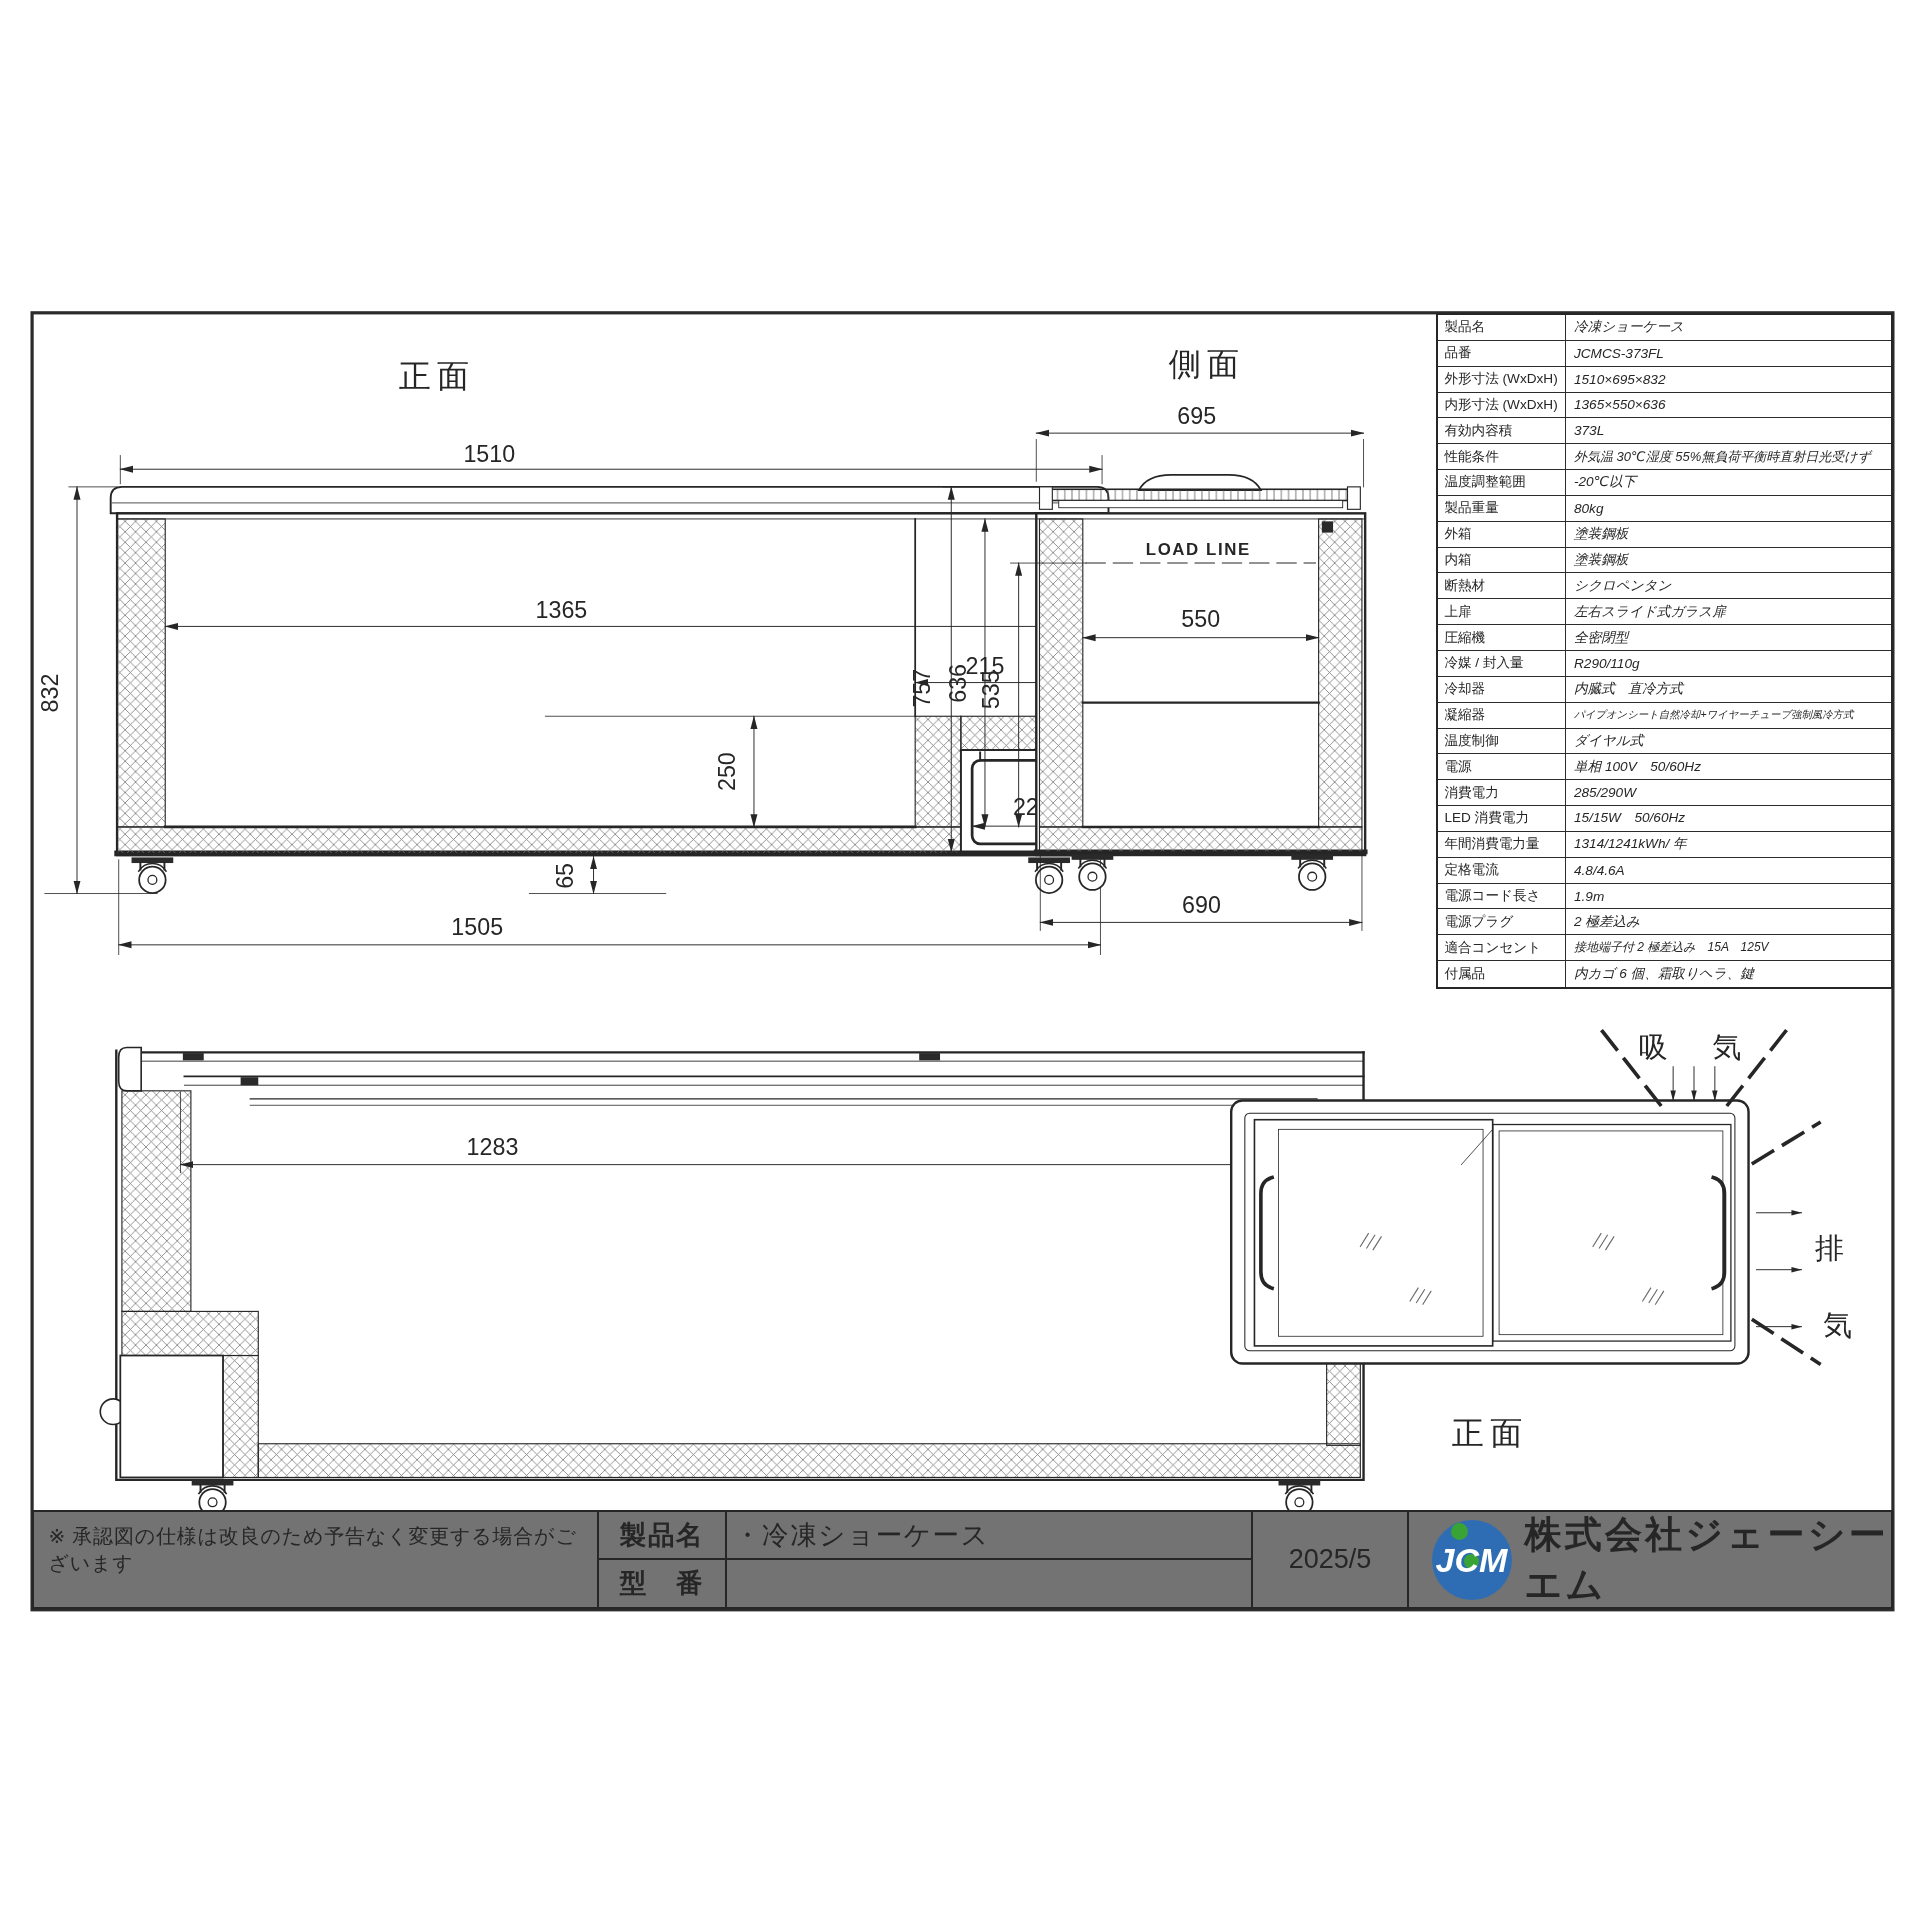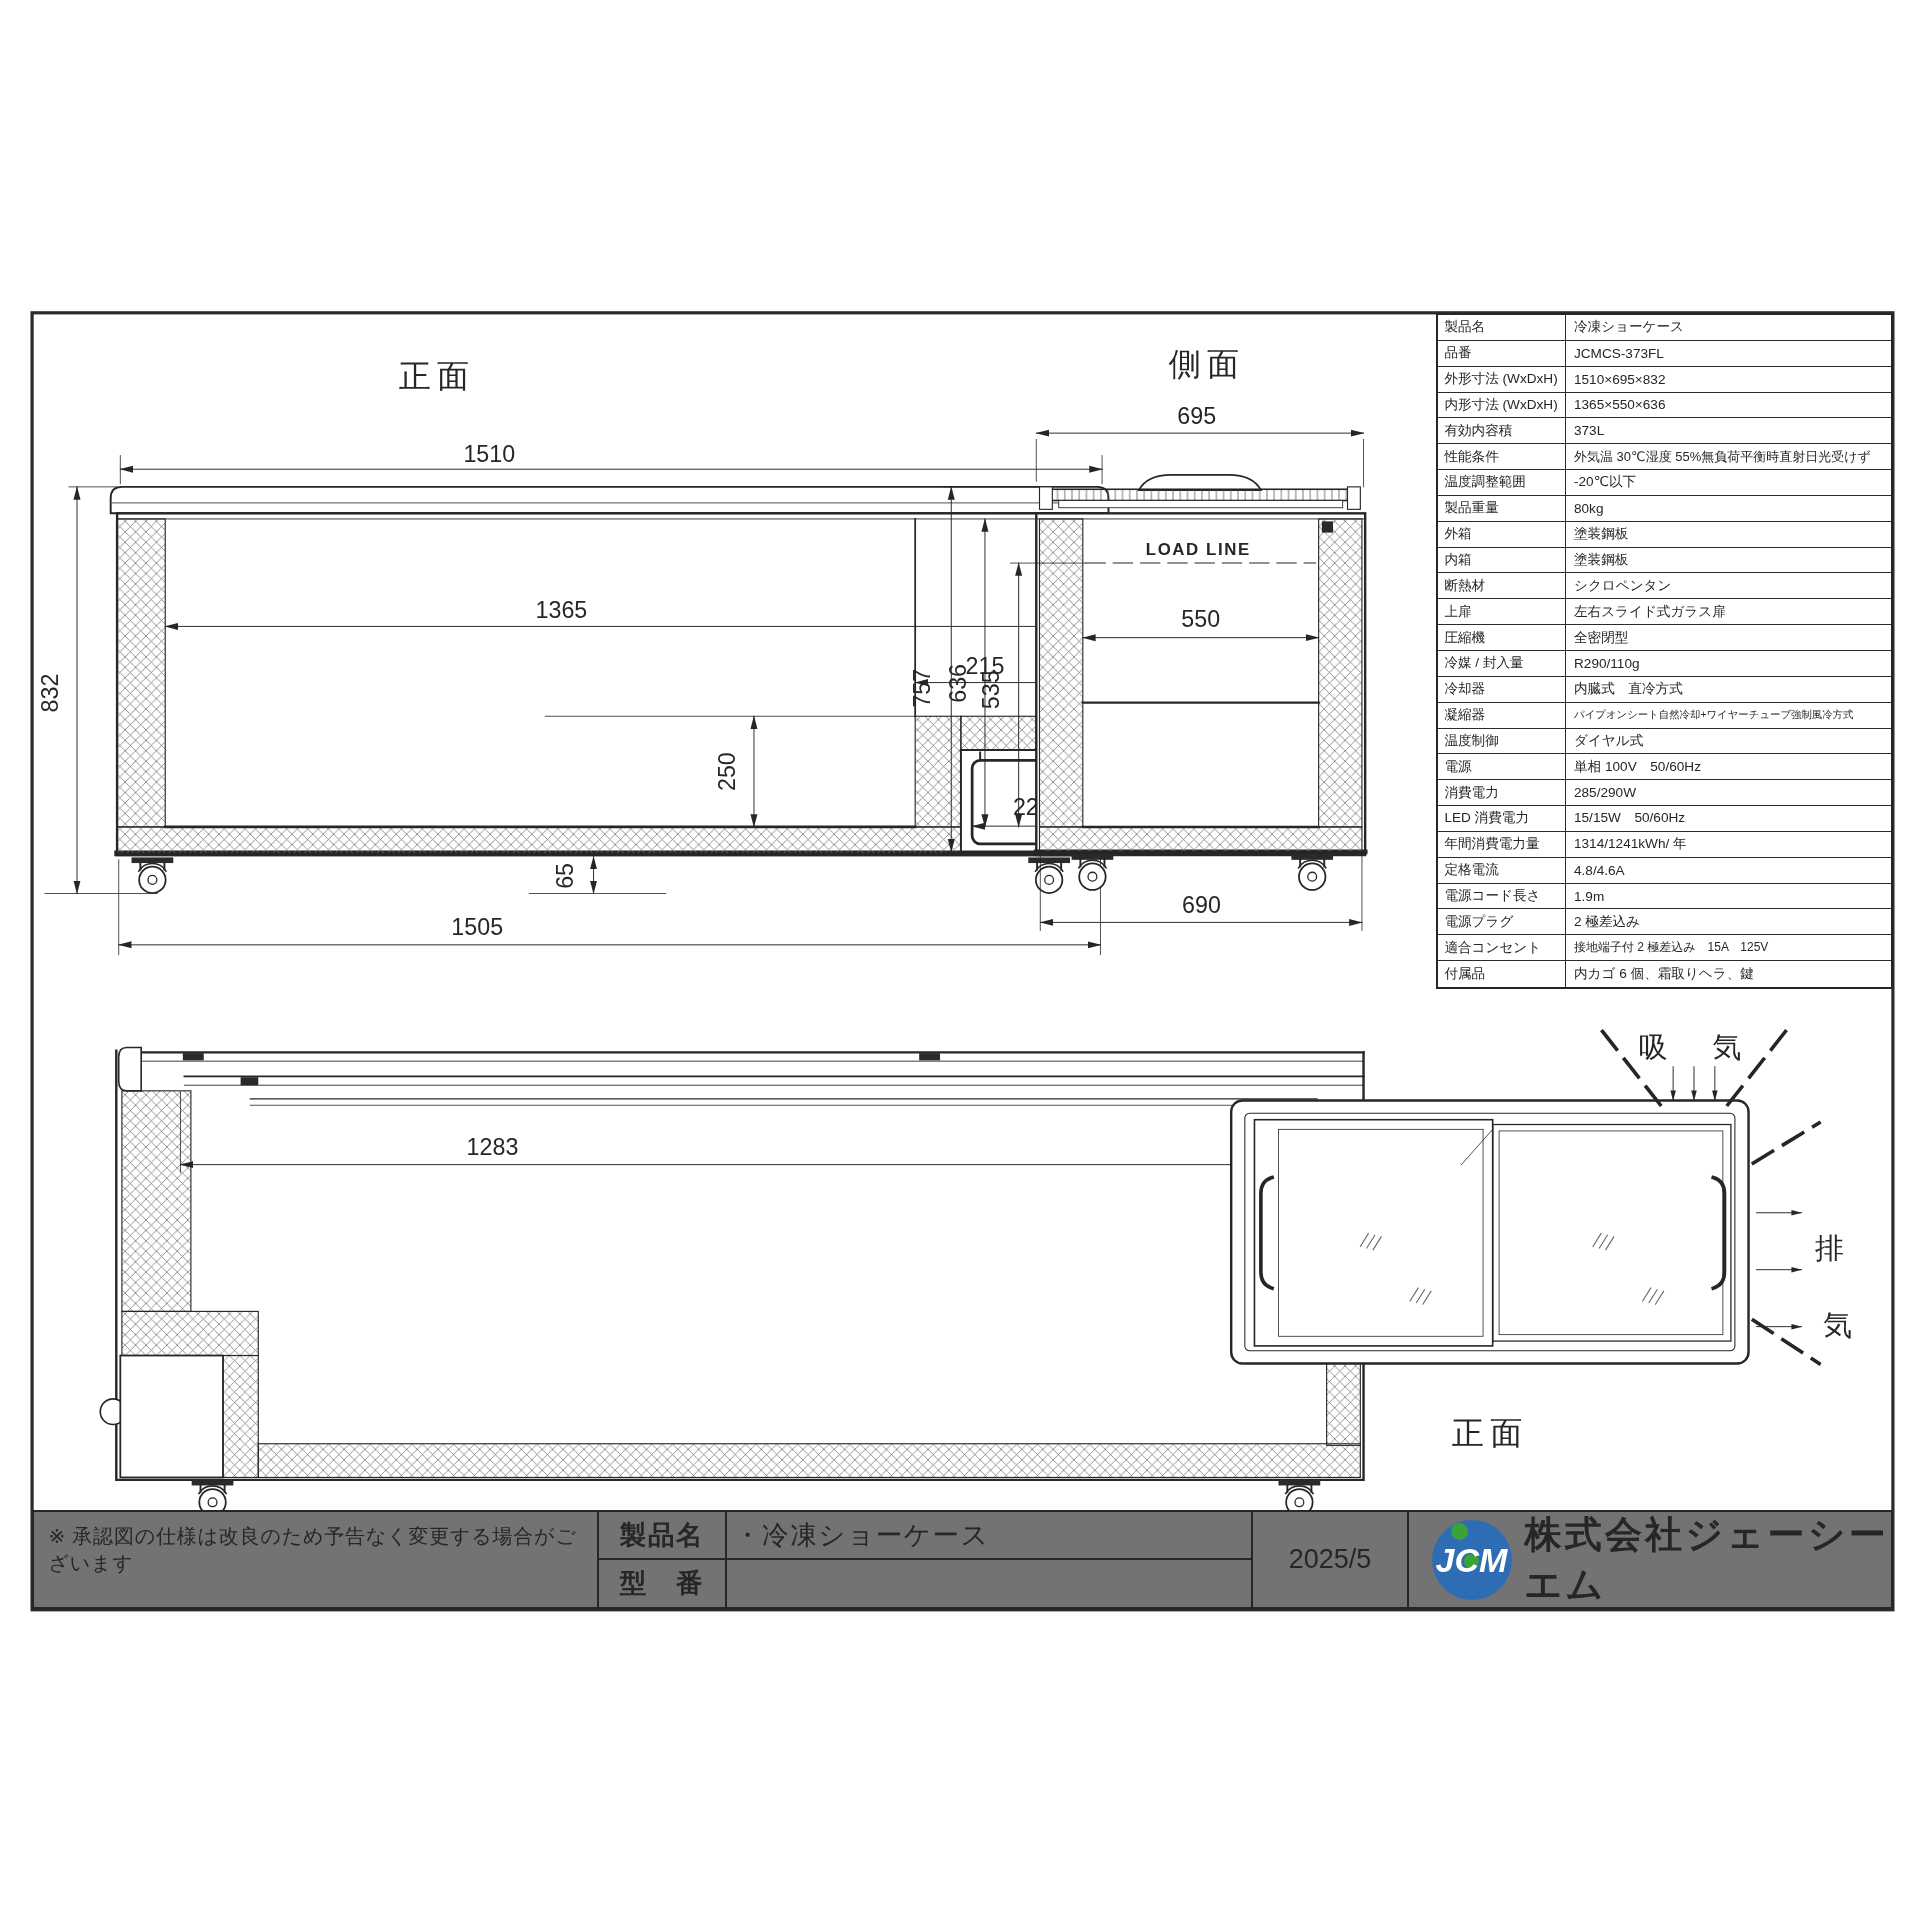--- a/index.html
+++ b/index.html
@@ -9,21 +9,21 @@
 
   
   .spec-table{position:absolute;left:1436px;top:313px;width:457px;height:676px;z-index:2;
               box-sizing:border-box;border:2.4px solid #262626;background:#fff;
               display:grid;grid-template-rows:repeat(26,1fr);}
   .spec-row{box-sizing:border-box;border-bottom:1.2px solid #2b2b2b;display:flex;min-height:0;}
   .spec-row:last-child{border-bottom:none;}
   .spec-row .l{box-sizing:border-box;width:128px;flex:0 0 128px;border-right:1.2px solid #2b2b2b;
                display:flex;align-items:center;padding:0 0 0 6.4px;font-size:13.6px;white-space:nowrap;overflow:hidden;}
   .spec-row .v{flex:1;display:flex;align-items:center;padding:0 3.2px 0 8px;font-size:13.6px;
-               white-space:nowrap;overflow:hidden;}
+               white-space:nowrap;overflow:hidden;font-style:italic;}
   .spec-row:nth-child(6) .v{font-size:13px;}
   .spec-row:nth-child(16) .v{font-size:10.4px;}
   .spec-row:nth-child(25) .v{font-size:12px;}
 
   
   .title-block{position:absolute;left:32px;top:1510px;width:1861px;height:99px;z-index:2;
                box-sizing:border-box;border:2.4px solid #262626;background:#737373;display:flex;}
   .tb-note{box-sizing:border-box;width:565px;flex:0 0 565px;border-right:2.4px solid #262626;
            font-size:20px;padding:11.2px 0 0 14.4px;letter-spacing:0.8px;}
   .tb-mid{box-sizing:border-box;width:654px;flex:0 0 654px;border-right:2.4px solid #262626;

